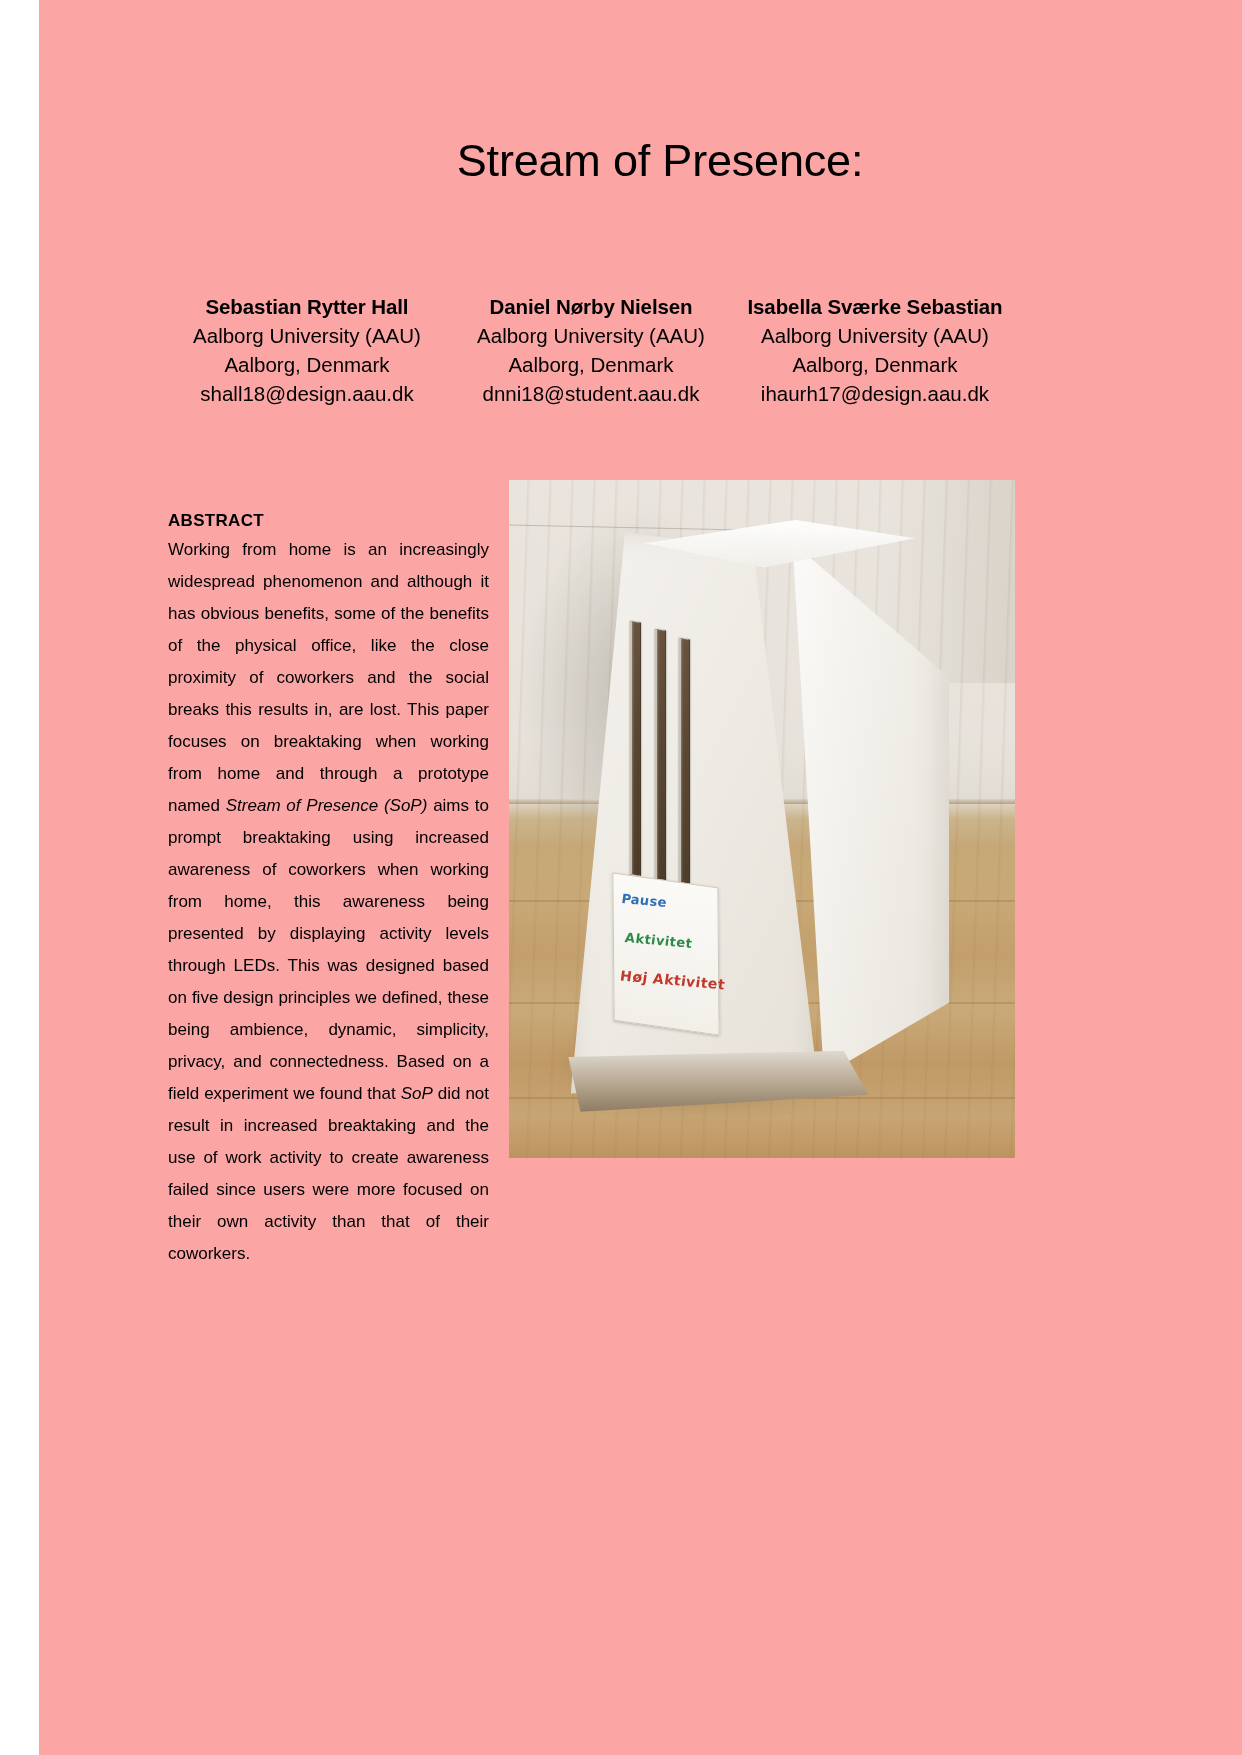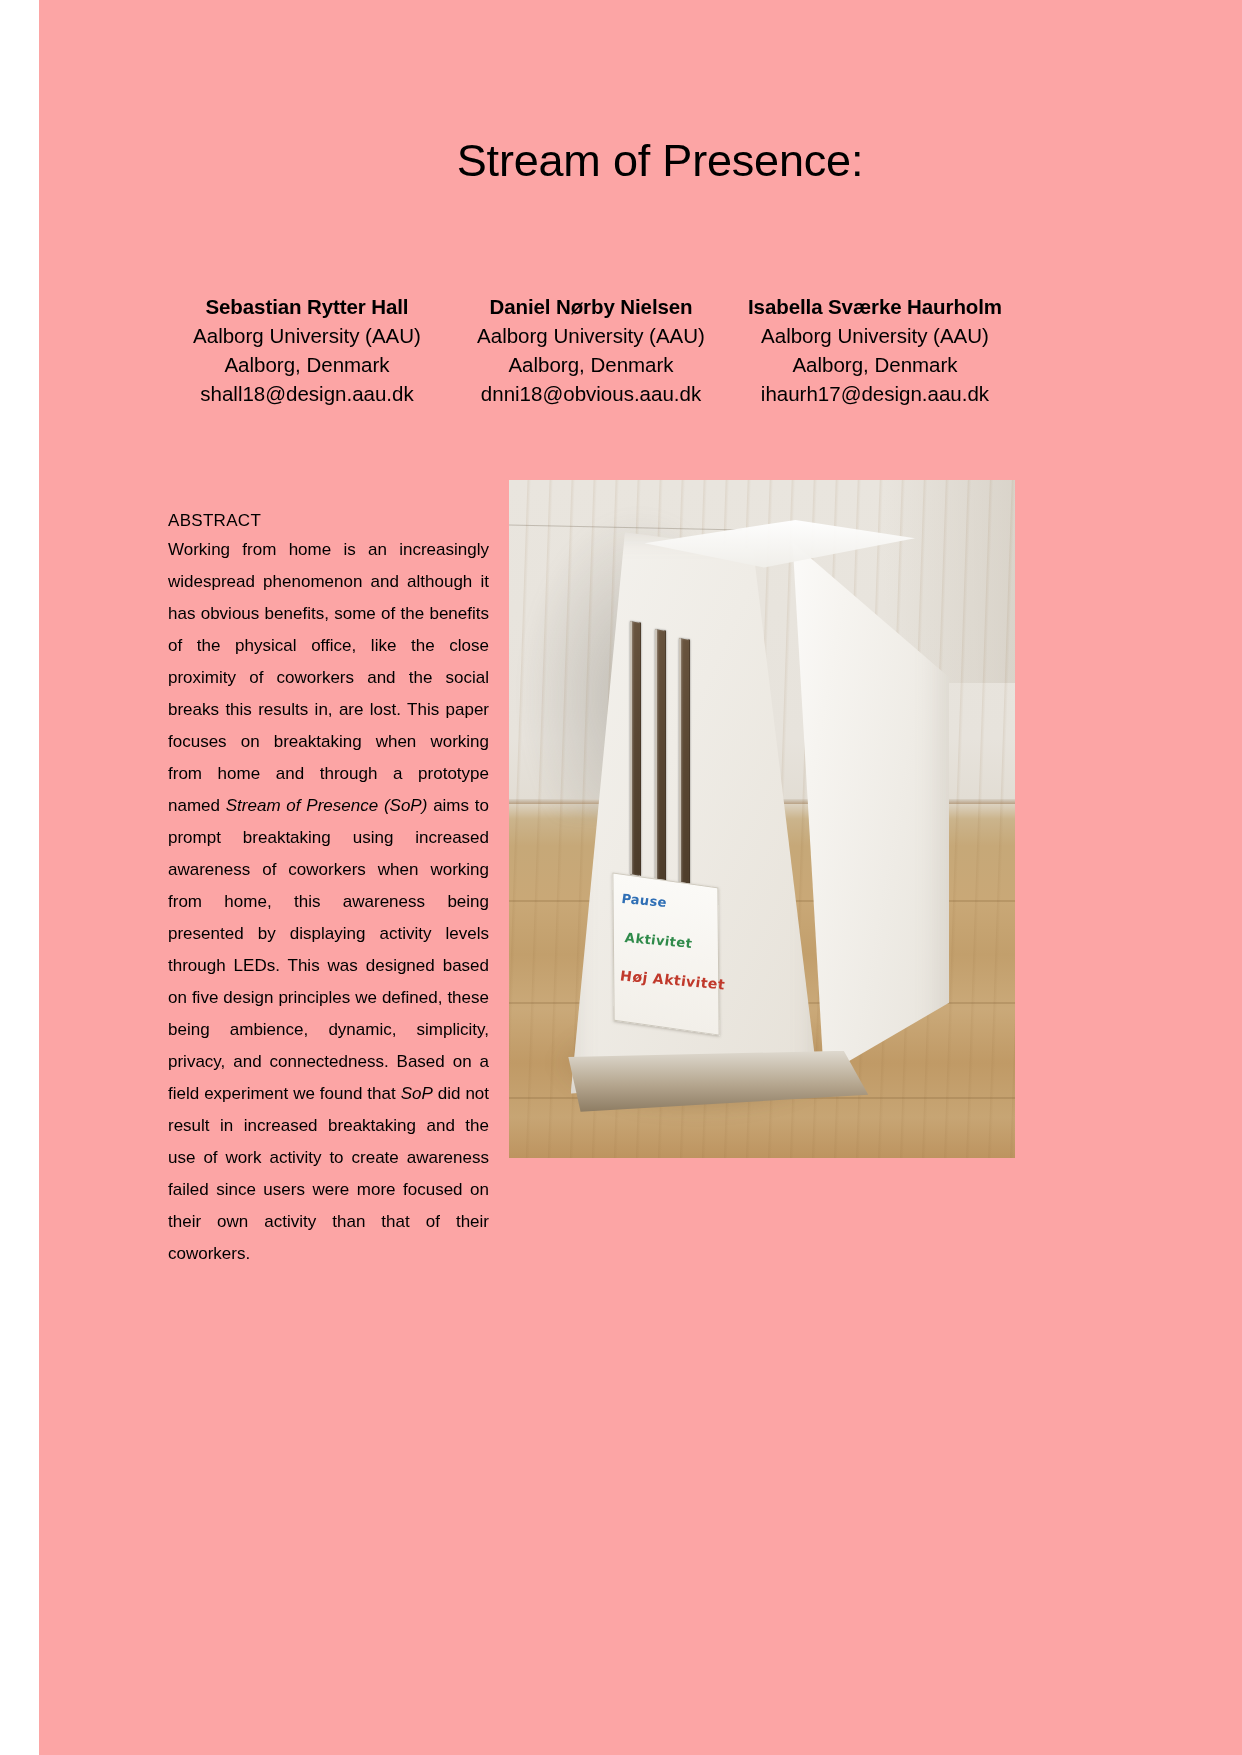--- a/index.html
+++ b/index.html
@@ -67,21 +67,21 @@
 
   
   .abstract-col {
     position: absolute;
     top: 508px;
     left: 129px;
     width: 321px;
   }
   .abstract-heading {
     font-size: 17px;
-    font-weight: normal;
+    font-weight: bold;
     line-height: 25px;
     letter-spacing: 0.3px;
     margin-bottom: 1px;
   }
   .abstract-body {
     font-size: 17px;
     line-height: 32px;
     text-align: justify;
     text-justify: inter-word;
   }
@@ -290,25 +290,25 @@
       <div class="author-name">Sebastian Rytter Hall</div>
       <div class="author-line">Aalborg University (AAU)</div>
       <div class="author-line">Aalborg, Denmark</div>
       <div class="author-line">shall18@design.aau.dk</div>
     </div>
 
     <div class="author">
       <div class="author-name">Daniel Nørby Nielsen</div>
       <div class="author-line">Aalborg University (AAU)</div>
       <div class="author-line">Aalborg, Denmark</div>
-      <div class="author-line">dnni18@obvious.aau.dk</div>
+      <div class="author-line">dnni18@student.aau.dk</div>
     </div>
 
     <div class="author">
-      <div class="author-name">Isabella Sværke Haurholm</div>
+      <div class="author-name">Isabella Sværke Sebastian</div>
       <div class="author-line">Aalborg University (AAU)</div>
       <div class="author-line">Aalborg, Denmark</div>
       <div class="author-line">ihaurh17@design.aau.dk</div>
     </div>
 
   </div>
 
   <div class="abstract-col">
     <div class="abstract-heading">ABSTRACT</div>
     <div class="abstract-body"><span>Working from home is an increasingly widespread phenomenon and although it has obvious benefits, some of the benefits of the physical office, like the close proximity of coworkers and the social breaks this results in, are lost. This paper focuses on breaktaking when working from home and through a prototype named </span><span class="it">Stream of Presence (SoP)</span><span> aims to prompt breaktaking using increased awareness of coworkers when working from home, this awareness being presented by displaying activity levels through LEDs. This was designed based on five design principles we defined, these being ambience, dynamic, simplicity, privacy, and connectedness. Based on a field experiment we found that </span><span class="it">SoP</span><span> did not result in increased breaktaking and the use of work activity to create awareness failed since users were more focused on their own activity than that of their coworkers.</span></div>

